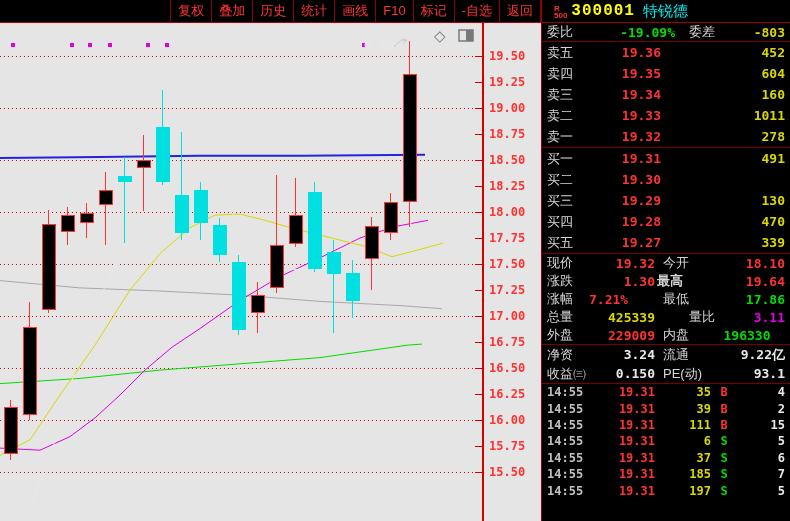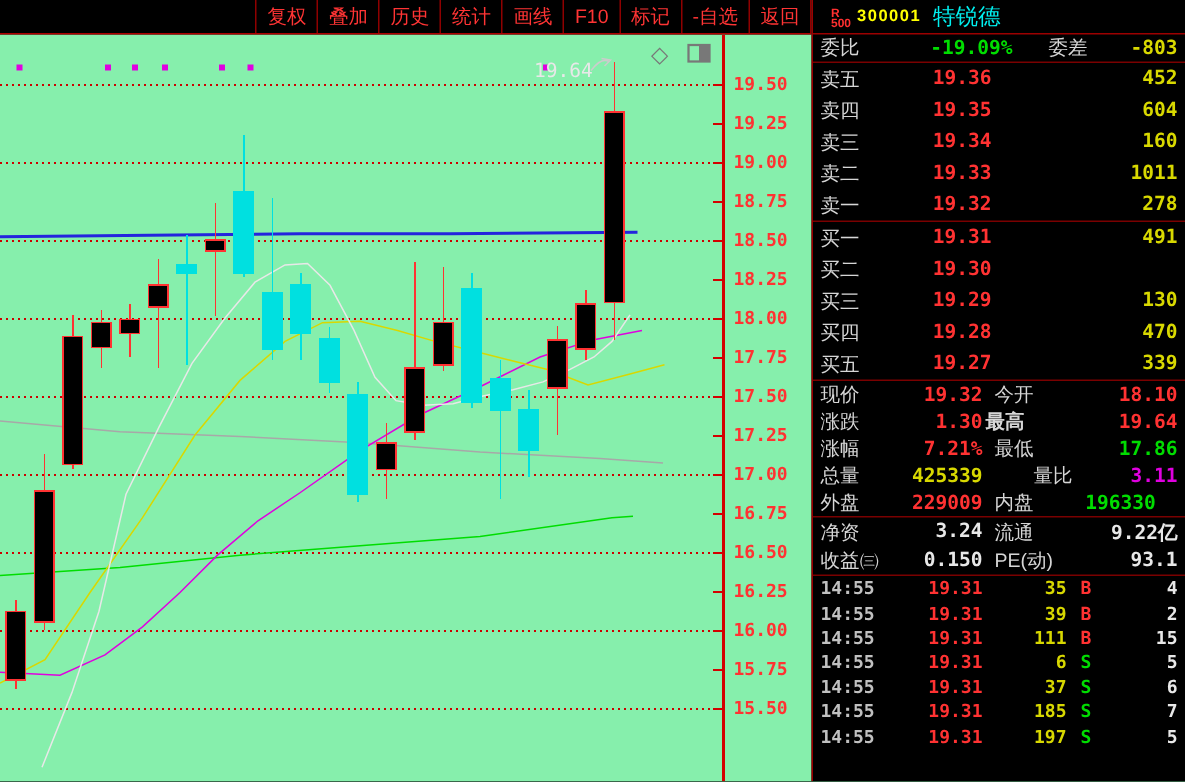--- a/index.html
+++ b/index.html
@@ -1,34 +1,34 @@
 <!DOCTYPE html>
 <html><head>
 <meta charset="utf-8">
 <style>
   html,body{margin:0;padding:0;background:#000;}
-  #screen{position:relative;width:790px;height:521px;background:#86efac;overflow:hidden;
+  #screen{position:relative;width:790px;height:521px;background:#e5e5e5;overflow:hidden;
           font-family:"Liberation Sans","DejaVu Sans",sans-serif;}
   
   #toolbar{position:absolute;left:0;top:0;width:541px;height:23px;background:#000;
            border-bottom:1px solid #b00000;display:flex;justify-content:flex-end;box-sizing:border-box;}
   .tb-btn{height:22px;line-height:22px;padding:0 7px;color:#ff3434;font-size:13px;
           border-left:1px solid #8f0000;cursor:default;white-space:nowrap;}
   .tb-btn:last-child{border-right:1px solid #8f0000;}
   
   #chart-svg{position:absolute;left:0;top:23px;}
   
   #panel{position:absolute;left:541px;top:0;width:249px;height:521px;background:#000;
          border-left:1px solid #9c0000;box-sizing:border-box;display:flex;flex-direction:column;}
   #title-row{height:23px;border-bottom:1px solid #9c0000;display:flex;align-items:center;
              padding-left:12px;box-sizing:border-box;}
   #r-badge{display:flex;flex-direction:column;line-height:7px;margin-right:4px;margin-top:2px;}
   #r-badge span{color:#ff3030;font-size:8px;font-weight:bold;}
-  #stock-code{color:#ffff00;font-size:11px;font-weight:bold;letter-spacing:1px;margin-right:8px;
-              font-family:Liberation Sans, sans-serif;}
+  #stock-code{color:#ffff00;font-size:16px;font-weight:bold;letter-spacing:1px;margin-right:8px;
+              font-family:Liberation Mono, monospace;}
   #stock-name{color:#00f0f0;font-size:15px;}
   .sec{border-bottom:1px solid #7a0000;}
   .row{display:flex;align-items:center;padding:0 5px;box-sizing:border-box;}
   .lbl{color:#d6d6d6;font-size:13px;}
   .num{font-family:"DejaVu Sans Mono",monospace;font-weight:bold;font-size:13px;}
   .grow{flex:1;}
 </style>
 </head>
 <body>
 
@@ -160,21 +160,21 @@
       <span id="r-badge">
         <span>R</span>
         <span>500</span>
       </span>
       <span id="stock-code">300001</span>
       <span id="stock-name">特锐德</span>
     </div>
     <div id="weibi-row" class="sec row sec" style="height: 19px;">
         <span style="width:42px;" class="lbl">委比</span>
         <span style="color:#00dd00;width:86px;text-align:right;" class=" num">-19.09%</span>
-        <span style="margin-left:24px;" class="lbl">委差</span>
+        <span style="margin-left:14px;" class="lbl">委差</span>
         <span style="color:#d8d800;flex:1;text-align:right;" class=" num">-803</span>
       </div>
     <div id="sell-sec" class="sec">
         <div class="row" style="height: 21px;">
           <span style="width:42px;" class="lbl">卖五</span>
           <span style="color:#ff3232;width:72px;text-align:right;" class=" num">19.36</span>
           <span style="color:#d8d800;flex:1;text-align:right;" class=" num">452</span>
         </div>
         <div class="row" style="height: 21px;">
           <span style="width:42px;" class="lbl">卖四</span>
@@ -231,21 +231,21 @@
           <span style="color:#ff3232;flex:1;text-align:right;" class=" num">18.10</span>
         </div>
         <div class="row" style="height: 18px;">
           <span style="width:42px;" class="lbl">涨跌</span>
           <span style="color:#ff3232;width:66px;text-align:right;" class=" num">1.30</span>
           <span style="margin-left:2px;width:46px;font-weight:bold;" class="lbl">最高</span>
           <span style="color:#ff3232;flex:1;text-align:right;" class=" num">19.64</span>
         </div>
         <div class="row" style="height: 18px;">
           <span style="width:42px;" class="lbl">涨幅</span>
-          <span style="color:#ff3232;width:66px;text-align:right;" class=" num">7.21%</span>
+          <span style="color:#ff3232;width:66px;" class=" num">7.21%</span>
           <span style="margin-left:8px;width:46px;" class="lbl">最低</span>
           <span style="color:#00dd00;flex:1;text-align:right;" class=" num">17.86</span>
         </div>
         <div class="row" style="height: 18px;">
           <span style="width:42px;" class="lbl">总量</span>
           <span style="color:#d8d800;width:66px;text-align:right;" class=" num">425339</span>
           <span style="margin-left:14px;width:46px;text-align:right;" class="lbl">量比</span>
           <span style="color:#e000e0;flex:1;text-align:right;" class=" num">3.11</span>
         </div>
         <div class="row" style="height: 18px;">

